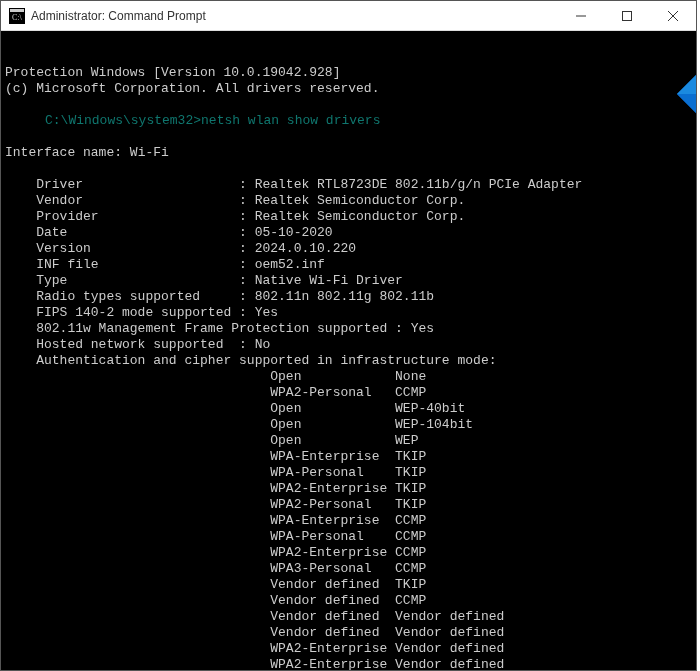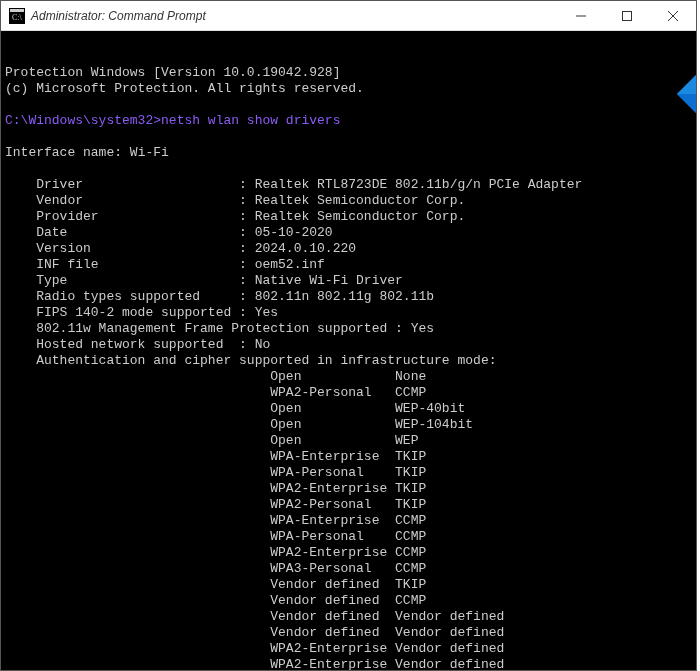--- a/index.html
+++ b/index.html
@@ -33,21 +33,20 @@
       display: flex;
       align-items: center;
       justify-content: center;
     }
     .titlebar-icon svg { width: 16px; height: 16px; }
     .titlebar-title {
       font-family: 'Segoe UI', Tahoma, sans-serif;
       font-size: 12px;
       color: #333;
       flex: 1;
-      font-style: italic;
     }
     .win-controls {
       display: flex;
       height: 100%;
     }
     .win-btn {
       width: 46px;
       height: 100%;
       display: flex;
       align-items: center;
@@ -71,21 +70,21 @@
       overflow: hidden;
     }
     .logo-overlay {
       position: absolute;
       top: 22px;
       right: 16px;
       width: 50px;
       height: 50px;
     }
     .logo-overlay svg { width: 50px; height: 50px; }
-    .prompt-line { color: #8b5cf6; }
+    .prompt-line { color: #0f766e; margin-left: 40px; }
   </style>
 </head>
 <body>
 
 <div class="window">
   <div class="titlebar">
     <span class="titlebar-icon">
       <svg viewBox="0 0 16 16">
           <rect x="0" y="0" width="16" height="16" fill="#000"></rect>
           <rect x="1" y="1" width="14" height="3" fill="#ccc"></rect>
@@ -117,21 +116,21 @@
     <div class="logo-overlay">
       <svg viewBox="0 0 50 50">
         <polygon points="25,0 50,25 25,50 0,25" fill="#0a6fd1"></polygon>
         <polygon points="25,0 50,25 25,25" fill="#2aa9f5"></polygon>
         <polygon points="0,25 25,25 25,50" fill="#0a6fd1"></polygon>
         <polygon points="25,0 25,25 0,25" fill="#1a8ae0"></polygon>
         <polygon points="25,25 50,25 25,50" fill="#1a8ae0"></polygon>
       </svg>
     </div>
 <span>Protection Windows [Version 10.0.19042.928]</span>
-<span>(c) Microsoft Protection. All rights reserved.</span>
+<span>(c) Microsoft Corporation. All drivers reserved.</span>
 
 <span class="prompt-line"><span>C:\Windows\system32&gt;</span><span>netsh wlan show drivers</span></span>
 
 <span><span>Interface name:</span> <span>Wi-Fi</span></span>
 
 <div id="fields-container">    Driver                    : Realtek RTL8723DE 802.11b/g/n PCIe Adapter
     Vendor                    : Realtek Semiconductor Corp.
     Provider                  : Realtek Semiconductor Corp.
     Date                      : 05-10-2020
     Version                   : 2024.0.10.220

